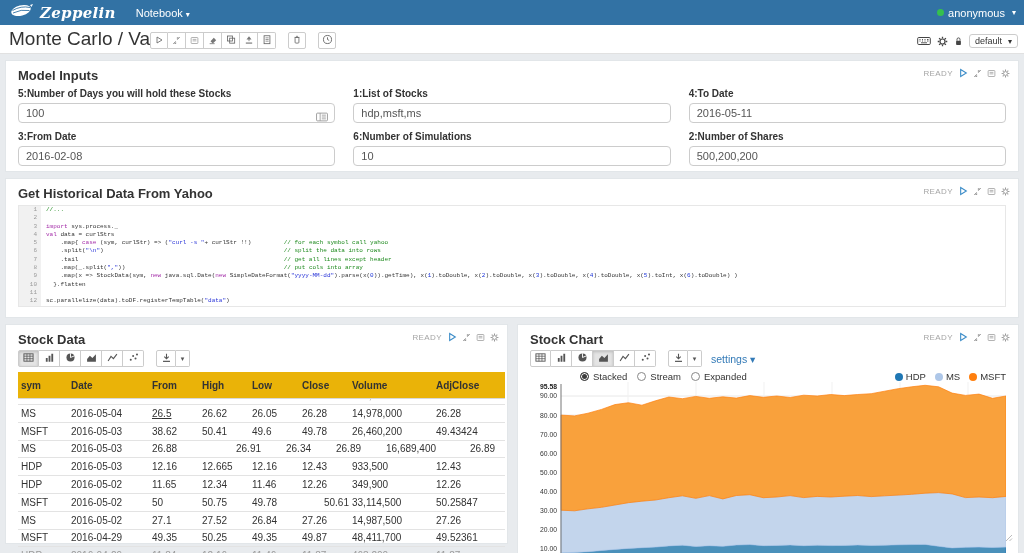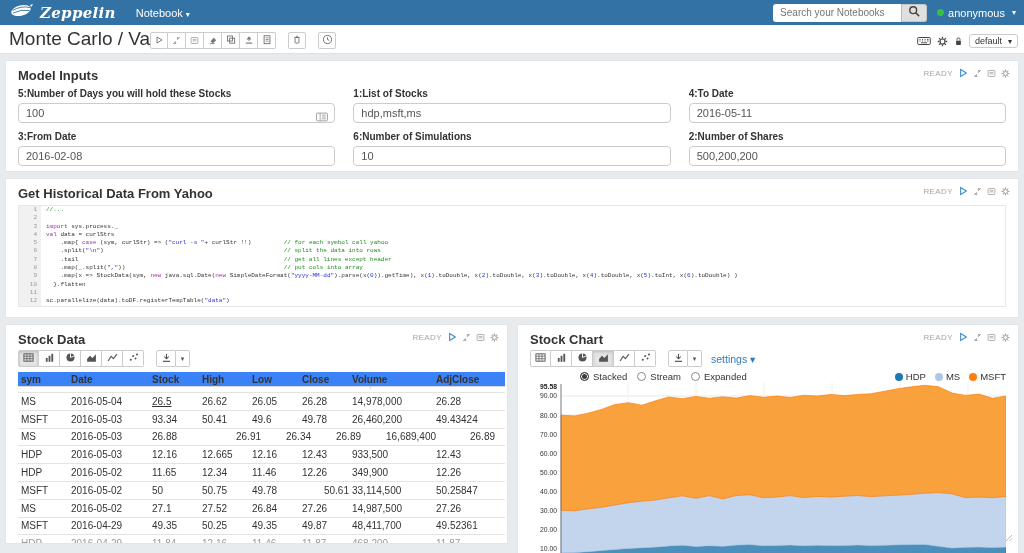--- a/index.html
+++ b/index.html
@@ -76,21 +76,21 @@
   .ct.active { background:#e4e4e4; box-shadow:inset 0 1px 3px rgba(0,0,0,.18); }
   .dl-group { display:flex; margin-left:12px; }
   .dl { width:20px; height:17px; background:#fff; border:1px solid #ccc; display:flex; align-items:center;
         justify-content:center; cursor:pointer; padding:0; border-radius:2px 0 0 2px; }
   .dl-caret { width:14px; border-left-width:0; border-radius:0 2px 2px 0; font-size:7px; color:#555; }
   .settings-link { margin-left:9px; font-size:10.5px; color:#337ab7; cursor:pointer; }
 
   
   .table-wrap { position:absolute; left:12px; top:47px; width:487px; font-size:10px; color:#333; }
   .trow { display:flex; height:17.8px; align-items:center; border-bottom:1px solid #e3e3e3; }
-  .thead { background:#3b82f6; height:15px; font-weight:bold; border-bottom:1px solid #d8d8d8; }
+  .thead { background:#eab308; height:27px; font-weight:bold; border-bottom:1px solid #d8d8d8; }
   .tcell { padding-left:3px; overflow:hidden; white-space:nowrap; flex:none; }
   .clip-top { height:6px; overflow:hidden; }
   .clip-top .trow { margin-top:-12px; color:#9a9a9a; }
   .clip-bot { height:8px; overflow:hidden; }
   .clip-bot .trow { color:#9a9a9a; }
 
   
   .radio-row { position:absolute; left:62px; top:46px; display:flex; gap:10px; align-items:center; }
   .rad-item { display:flex; align-items:center; gap:4px; font-size:9.5px; color:#333; cursor:pointer; }
   .radio { width:9px; height:9px; border:1px solid #888; border-radius:50%; background:#fff; flex:none; }
@@ -112,29 +112,20 @@
         <path d="M2.5 7.5 Q11 2.5 20 4.5 M3 10 Q11 6 19.5 7.5" stroke="#3272a4" stroke-width="0.9" fill="none"></path>
         <path d="M20 2 L23 1 L21.5 4 Z" fill="#fff"></path>
       </svg>
     </span>
     <span class="brand-text">Zeppelin</span>
   </div>
   <div class="nav-menu">
     <span>Notebook</span><span class="caret">▾</span>
   </div>
   <div class="nav-right">
-    <div class="searchbox">
-      <input placeholder="Search your Notebooks" style="">
-      <button>
-          <span><svg width="13" height="13" viewBox="0 0 13 13">
-              <circle cx="5.2" cy="5.2" r="3.4" stroke="#444" stroke-width="1.4" fill="none"></circle>
-              <path d="M7.9 7.9 L11.2 11.2" stroke="#444" stroke-width="1.5"></path>
-            </svg></span>
-        </button>
-    </div>
     <div class="userbox">
       <span class="status-dot"></span>
       <span>anonymous</span>
       <span class="caret">▾</span>
     </div>
   </div>
 </header>
 
 <div class="note-head">
   <h1 class="note-title">Monte Carlo / VaR</h1>
@@ -448,21 +439,21 @@
               <path d="M2.2 10.2 H9.8" stroke="#555" stroke-width="1.3"></path>
             </svg></span>
         </button>
     <button class="dl dl-caret">▾</button>
       </div>
     </div>
   <div class="table-wrap" id="stock-table">
       <div class="trow thead">
         <div class="tcell" style="width: 50px;">sym</div>
         <div class="tcell" style="width: 81px;">Date</div>
-        <div class="tcell" style="width: 50px;">Stock</div>
+        <div class="tcell" style="width: 50px;">From</div>
         <div class="tcell" style="width: 50px;">High</div>
         <div class="tcell" style="width: 50px;">Low</div>
         <div class="tcell" style="width: 50px;">Close</div>
         <div class="tcell" style="width: 84px;">Volume</div>
         <div class="tcell" style="width: 72px;">AdjClose</div>
       </div>
       <div class="clip-top">
         <div class="trow">
           <div class="tcell" style="width: 50px;">HDP</div>
           <div class="tcell" style="width: 81px;">2016-05-04</div>
@@ -480,21 +471,21 @@
         <div class="tcell" style="width: 50px; text-decoration: underline;">26.5</div>
         <div class="tcell" style="width: 50px;">26.62</div>
         <div class="tcell" style="width: 50px;">26.05</div>
         <div class="tcell" style="width: 50px;">26.28</div>
         <div class="tcell" style="width: 84px;">14,978,000</div>
         <div class="tcell" style="width: 72px;">26.28</div>
       </div>
       <div class="trow">
         <div class="tcell" style="width: 50px;">MSFT</div>
         <div class="tcell" style="width: 81px;">2016-05-03</div>
-        <div class="tcell" style="width: 50px;">93.34</div>
+        <div class="tcell" style="width: 50px;">38.62</div>
         <div class="tcell" style="width: 50px;">50.41</div>
         <div class="tcell" style="width: 50px;">49.6</div>
         <div class="tcell" style="width: 50px;">49.78</div>
         <div class="tcell" style="width: 84px;">26,460,200</div>
         <div class="tcell" style="width: 72px;">49.43424</div>
       </div>
       <div class="trow">
         <div class="tcell" style="width: 50px;">MS</div>
         <div class="tcell" style="width: 81px;">2016-05-03</div>
         <div class="tcell" style="width: 50px;">26.88</div>

